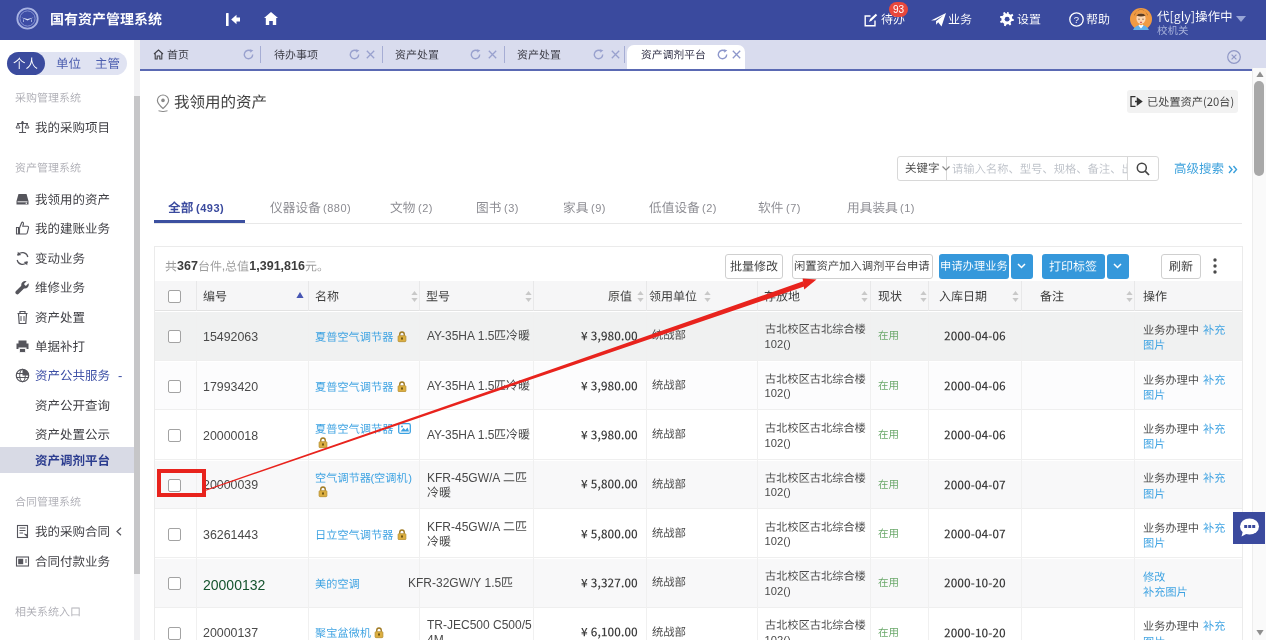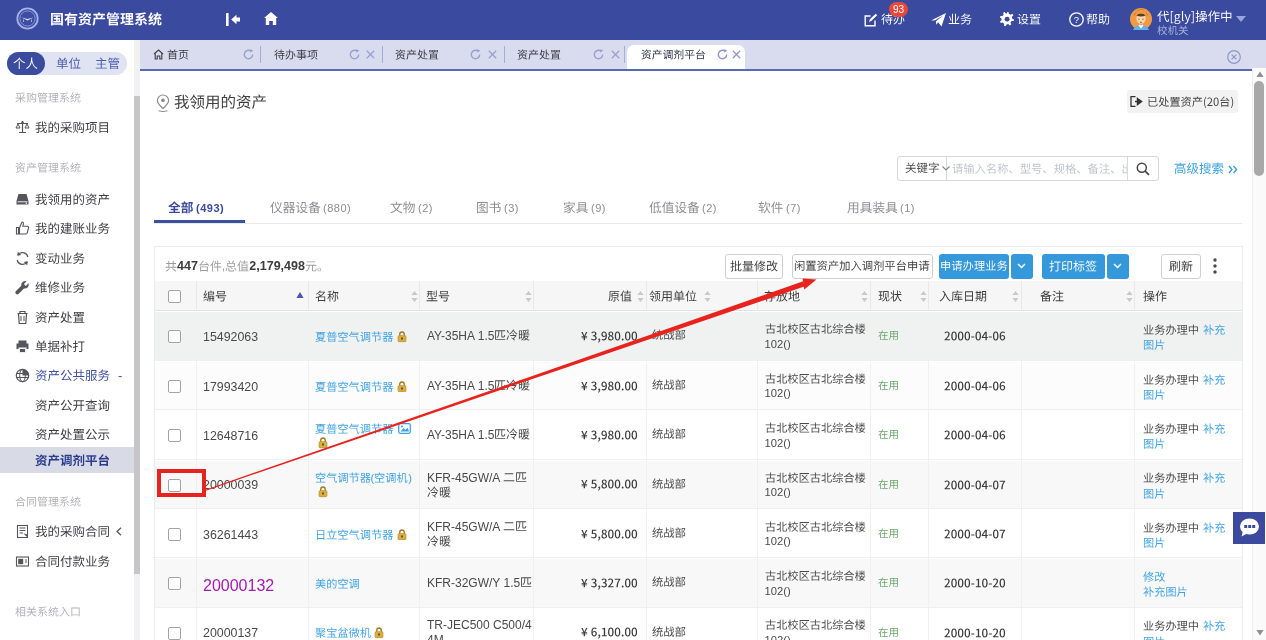--- a/index.html
+++ b/index.html
@@ -568,31 +568,31 @@
     </svg>
     <span style="font-size:11px;color:#8C8C92;letter-spacing:0.5px;margin-left:2px">(1)</span>
   </div>
 <div class="ab" style="left:154px;top:223px;width:1088px;height:1px;background:#E8E8E8"></div>
 <div class="ab" style="left:154px;top:220px;width:91px;height:2.5px;background:#3C50A0"></div>
 <div class="ab" style="left:153.5px;top:246px;width:1089px;height:394px;border:1px solid #EBEBEB;border-bottom:none;background:#fff"></div>
 <div class="ab row" style="left:165px;top:259px">
     <svg width="12" height="13" viewBox="0 0 12 13" fill="#9B9B9B">
       <use xlink:href="#q65" href="#q65" transform="translate(0.0,10.6) scale(0.0120,-0.0120)"></use>
     </svg>
-    <span style="font-size:12.5px;color:#3D3D3D;font-weight:bold">447</span>
+    <span style="font-size:12.5px;color:#3D3D3D;font-weight:bold">367</span>
     <svg width="24" height="13" viewBox="0 0 24 13" fill="#9B9B9B">
       <use xlink:href="#q38" href="#q38" transform="translate(0.0,10.6) scale(0.0120,-0.0120)"></use>
       <use xlink:href="#q119" href="#q119" transform="translate(12.0,10.6) scale(0.0120,-0.0120)"></use>
     </svg>
     <span style="font-size:12.5px;color:#9B9B9B">,</span>
     <svg width="24" height="13" viewBox="0 0 24 13" fill="#9B9B9B">
       <use xlink:href="#q121" href="#q121" transform="translate(0.0,10.6) scale(0.0120,-0.0120)"></use>
       <use xlink:href="#q117" href="#q117" transform="translate(12.0,10.6) scale(0.0120,-0.0120)"></use>
     </svg>
-    <span style="font-size:12.5px;color:#3D3D3D;font-weight:bold">2,179,498</span>
+    <span style="font-size:12.5px;color:#3D3D3D;font-weight:bold">1,391,816</span>
     <svg width="24" height="13" viewBox="0 0 24 13" fill="#9B9B9B">
       <use xlink:href="#q122" href="#q122" transform="translate(0.0,10.6) scale(0.0120,-0.0120)"></use>
       <use xlink:href="#q123" href="#q123" transform="translate(12.0,10.6) scale(0.0120,-0.0120)"></use>
     </svg>
   </div>
 <div class="ab row" style="left:724.5px;top:253.5px;width:58.5px;height:25.5px;border:1px solid #CFCFCF;border-radius:3px;justify-content:center;background:#fff">
     <svg width="48" height="13" viewBox="0 0 48 13" fill="#3F3F3F">
       <use xlink:href="#q124" href="#q124" transform="translate(0.0,10.6) scale(0.0120,-0.0120)"></use>
       <use xlink:href="#q125" href="#q125" transform="translate(12.0,10.6) scale(0.0120,-0.0120)"></use>
       <use xlink:href="#q60" href="#q60" transform="translate(24.0,10.6) scale(0.0120,-0.0120)"></use>
@@ -1003,21 +1003,21 @@
 <div class="ab" style="left:307.5px;top:411.3px;width:1px;height:49.30000000000001px;background:#F0F0F0"></div>
 <div class="ab" style="left:419px;top:411.3px;width:1px;height:49.30000000000001px;background:#F0F0F0"></div>
 <div class="ab" style="left:533px;top:411.3px;width:1px;height:49.30000000000001px;background:#F0F0F0"></div>
 <div class="ab" style="left:646px;top:411.3px;width:1px;height:49.30000000000001px;background:#F0F0F0"></div>
 <div class="ab" style="left:757px;top:411.3px;width:1px;height:49.30000000000001px;background:#F0F0F0"></div>
 <div class="ab" style="left:870px;top:411.3px;width:1px;height:49.30000000000001px;background:#F0F0F0"></div>
 <div class="ab" style="left:928px;top:411.3px;width:1px;height:49.30000000000001px;background:#F0F0F0"></div>
 <div class="ab" style="left:1021px;top:411.3px;width:1px;height:49.30000000000001px;background:#F0F0F0"></div>
 <div class="ab" style="left:1134px;top:411.3px;width:1px;height:49.30000000000001px;background:#F0F0F0"></div>
 <div class="ab" style="left:167.5px;top:429.45000000000005px;width:13px;height:13px;border:1.4px solid #A3A3A3;border-radius:2px;background:#fff"></div>
-<div class="ab" style="left:203px;top:428.95000000000005px;font-size:12.4px;color:#4A4A4A">12648716</div>
+<div class="ab" style="left:203px;top:428.95000000000005px;font-size:12.4px;color:#4A4A4A">20000018</div>
 <div class="ab row" style="left:314.5px;top:421.45000000000005px;height:15px">
     <div class="row" style="flex-wrap:nowrap">
       <svg width="79" height="12" viewBox="0 0 79 12" fill="#3DA2E2">
         <use xlink:href="#q145" href="#q145" transform="translate(0.0,9.9) scale(0.0112,-0.0112)"></use>
         <use xlink:href="#q146" href="#q146" transform="translate(11.2,9.9) scale(0.0112,-0.0112)"></use>
         <use xlink:href="#q147" href="#q147" transform="translate(22.4,9.9) scale(0.0112,-0.0112)"></use>
         <use xlink:href="#q148" href="#q148" transform="translate(33.6,9.9) scale(0.0112,-0.0112)"></use>
         <use xlink:href="#q35" href="#q35" transform="translate(44.8,9.9) scale(0.0112,-0.0112)"></use>
         <use xlink:href="#q149" href="#q149" transform="translate(56.0,9.9) scale(0.0112,-0.0112)"></use>
         <use xlink:href="#q109" href="#q109" transform="translate(67.2,9.9) scale(0.0112,-0.0112)"></use>
@@ -1379,32 +1379,32 @@
 <div class="ab" style="left:307.5px;top:559.3px;width:1px;height:49.30000000000007px;background:#F0F0F0"></div>
 <div class="ab" style="left:419px;top:559.3px;width:1px;height:49.30000000000007px;background:#F0F0F0"></div>
 <div class="ab" style="left:533px;top:559.3px;width:1px;height:49.30000000000007px;background:#F0F0F0"></div>
 <div class="ab" style="left:646px;top:559.3px;width:1px;height:49.30000000000007px;background:#F0F0F0"></div>
 <div class="ab" style="left:757px;top:559.3px;width:1px;height:49.30000000000007px;background:#F0F0F0"></div>
 <div class="ab" style="left:870px;top:559.3px;width:1px;height:49.30000000000007px;background:#F0F0F0"></div>
 <div class="ab" style="left:928px;top:559.3px;width:1px;height:49.30000000000007px;background:#F0F0F0"></div>
 <div class="ab" style="left:1021px;top:559.3px;width:1px;height:49.30000000000007px;background:#F0F0F0"></div>
 <div class="ab" style="left:1134px;top:559.3px;width:1px;height:49.30000000000007px;background:#F0F0F0"></div>
 <div class="ab" style="left:167.5px;top:577.45px;width:13px;height:13px;border:1.4px solid #A3A3A3;border-radius:2px;background:#fff"></div>
-<div class="ab" style="left:203px;top:576.95px;font-size:16px;color:#a21caf">20000132</div>
+<div class="ab" style="left:203px;top:576.95px;font-size:14px;color:#14532d">20000132</div>
 <div class="ab row" style="left:314.5px;top:575.95px;height:16px">
     <div class="row" style="flex-wrap:nowrap">
       <svg width="45" height="12" viewBox="0 0 45 12" fill="#3DA2E2">
         <use xlink:href="#q179" href="#q179" transform="translate(0.0,9.9) scale(0.0112,-0.0112)"></use>
         <use xlink:href="#q51" href="#q51" transform="translate(11.2,9.9) scale(0.0112,-0.0112)"></use>
         <use xlink:href="#q147" href="#q147" transform="translate(22.4,9.9) scale(0.0112,-0.0112)"></use>
         <use xlink:href="#q35" href="#q35" transform="translate(33.6,9.9) scale(0.0112,-0.0112)"></use>
       </svg>
     </div>
   </div>
-<div class="ab" style="left:427px;top:575.95px">
+<div class="ab" style="left:408px;top:575.95px">
     <div class="row" style="flex-wrap:nowrap">
       <span style="font-size:12px;color:#4A4A4A;white-space:pre">KFR-32GW/Y 1.5</span>
       <svg width="12" height="13" viewBox="0 0 12 13" fill="#4A4A4A">
         <use xlink:href="#q150" href="#q150" transform="translate(0.0,10.6) scale(0.0120,-0.0120)"></use>
       </svg>
     </div>
   </div>
 <div class="ab" style="left:580.7113px;top:576.95px">
     <svg width="57" height="13" viewBox="0 0 57 13" fill="#3C3C3C">
       <use xlink:href="#q153" href="#q153" transform="translate(0.0,10.3) scale(0.0117,-0.0117)"></use>
@@ -1498,21 +1498,21 @@
       <svg width="10" height="11.5" viewBox="0 0 11 12" style="margin-left:3px">
         <path d="M3 5 L3 3.4 A2.5 2.6 0 0 1 8 3.4 L8 5" fill="none" stroke="#A07A22" stroke-width="1.5"></path>
         <rect x="1.2" y="4.8" width="8.6" height="6.6" rx="1" fill="#DCAF41" stroke="#B08A2B" stroke-width="0.8"></rect>
         <circle cx="5.5" cy="7.6" r="1.1" fill="#6b5212"></circle>
         <rect x="5" y="7.8" width="1" height="1.8" fill="#6b5212"></rect>
       </svg>
     </div>
   </div>
 <div class="ab" style="left:427px;top:618.3499999999999px">
     <div class="row" style="flex-wrap:nowrap">
-      <span style="font-size:12px;color:#4A4A4A;white-space:pre">TR-JEC500 C500/4</span>
+      <span style="font-size:12px;color:#4A4A4A;white-space:pre">TR-JEC500 C500/5</span>
     </div>
   </div>
 <div class="ab" style="left:427px;top:633.3499999999999px">
     <div class="row" style="flex-wrap:nowrap">
       <span style="font-size:12px;color:#4A4A4A;white-space:pre">4M</span>
     </div>
   </div>
 <div class="ab" style="left:580.7113px;top:626.05px">
     <svg width="57" height="13" viewBox="0 0 57 13" fill="#3C3C3C">
       <use xlink:href="#q153" href="#q153" transform="translate(0.0,10.3) scale(0.0117,-0.0117)"></use>

